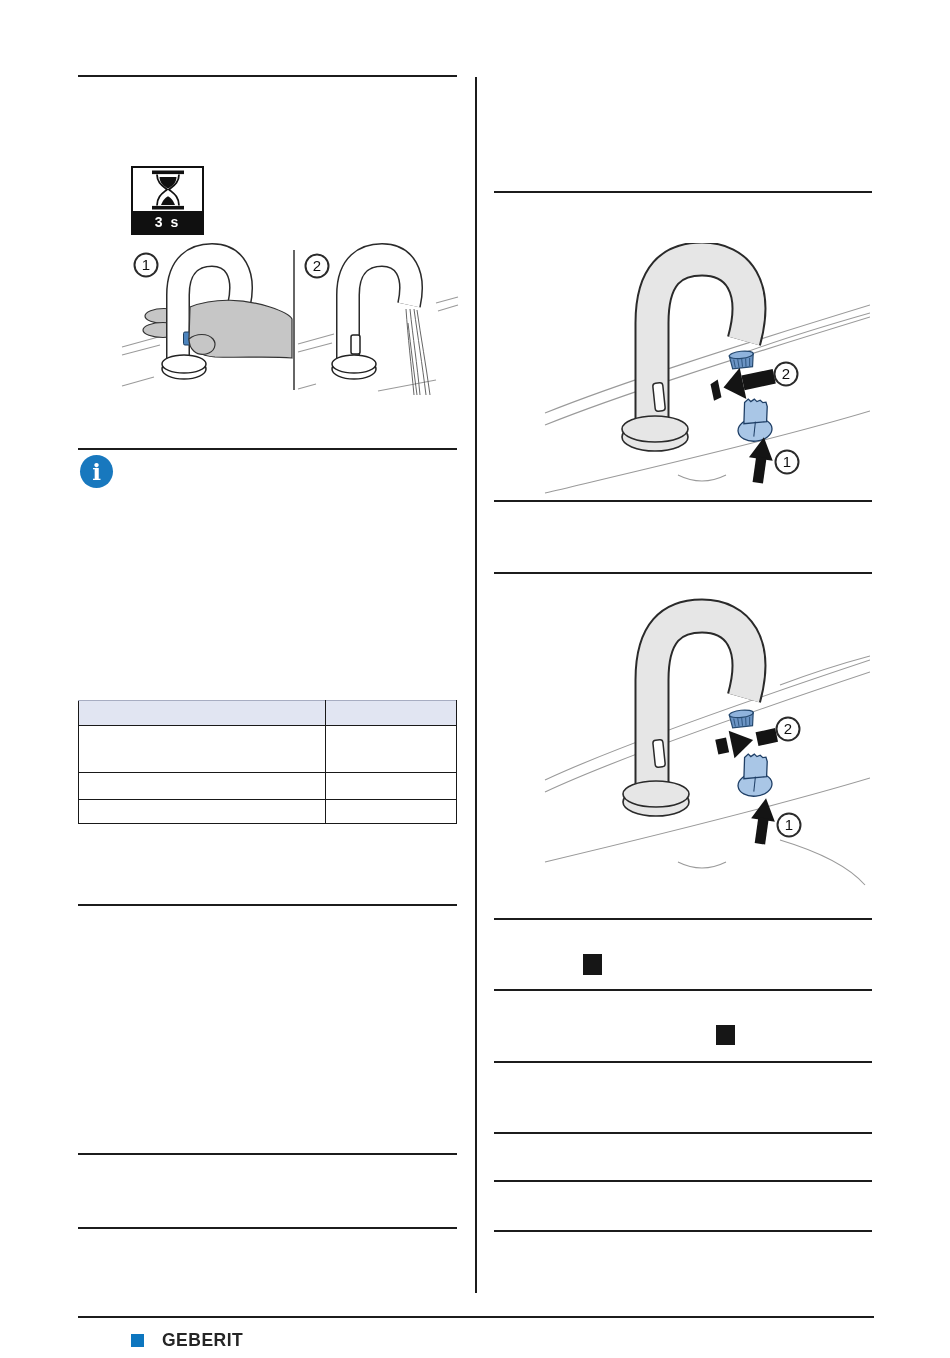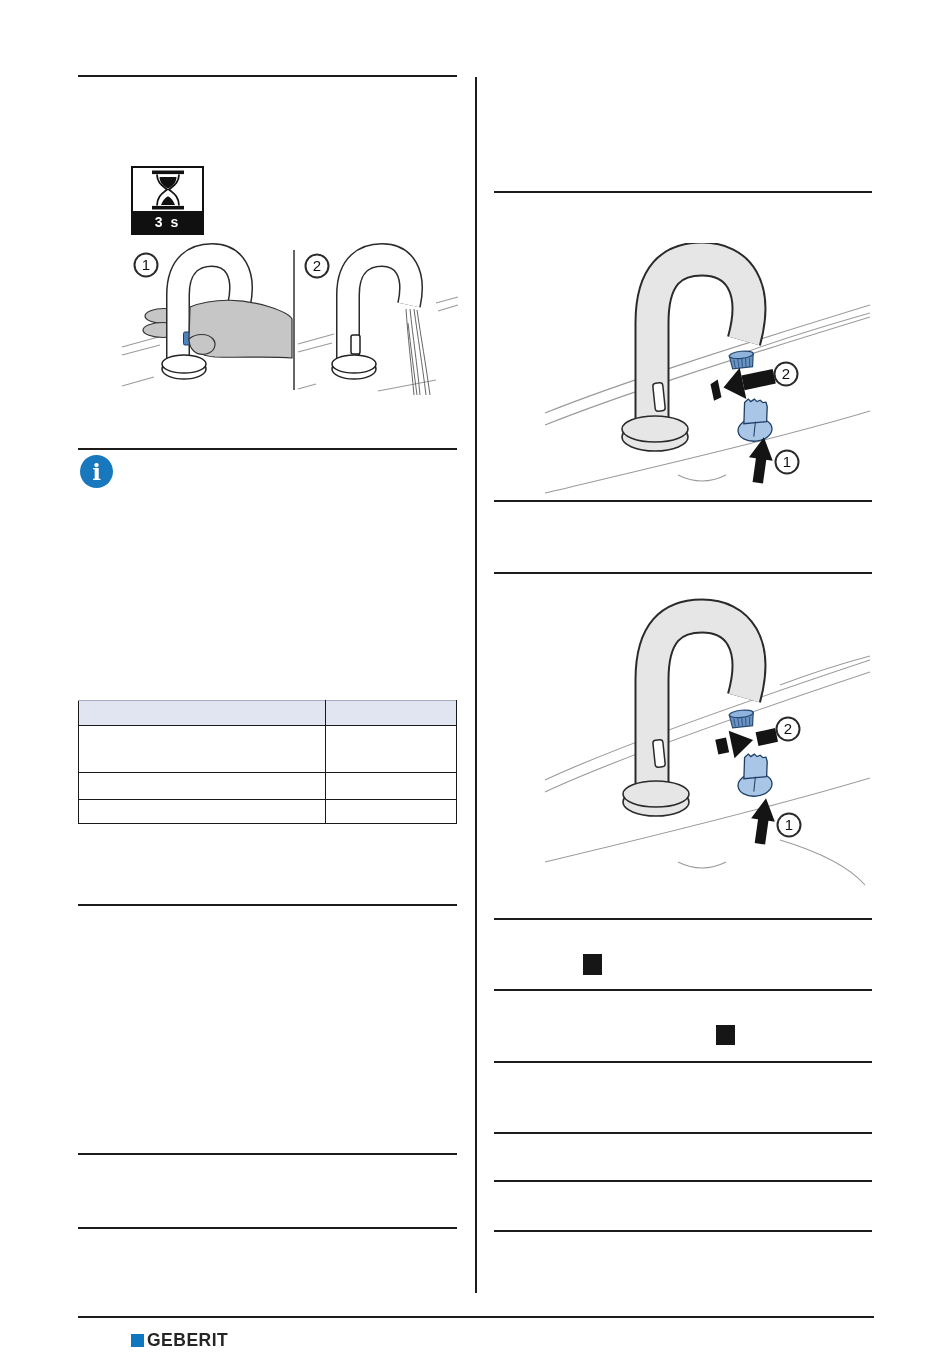--- a/index.html
+++ b/index.html
@@ -56,21 +56,21 @@
 
   .bullet-square{position:absolute;background:#161616;}
   #bullet-1{left:583px;top:954px;width:19px;height:21px;}
   #bullet-2{left:716px;top:1025px;width:19px;height:20px;}
 
   .fig{position:absolute;}
 
   
   .logo{
     position:absolute;left:131px;top:1330px;
-    display:flex;align-items:center;gap:3px;
+    display:flex;align-items:center;gap:18px;
   }
   .logo-square{width:13px;height:13px;background:#0d76bf;margin-top:-1px;}
   .logo-text{
     font-weight:bold;font-size:17.5px;color:#252525;letter-spacing:0.5px;
   }
 
   svg text.stepnum{
     font-family:"Liberation Sans", sans-serif;font-size:15px;fill:#111;
     text-anchor:middle;
   }

